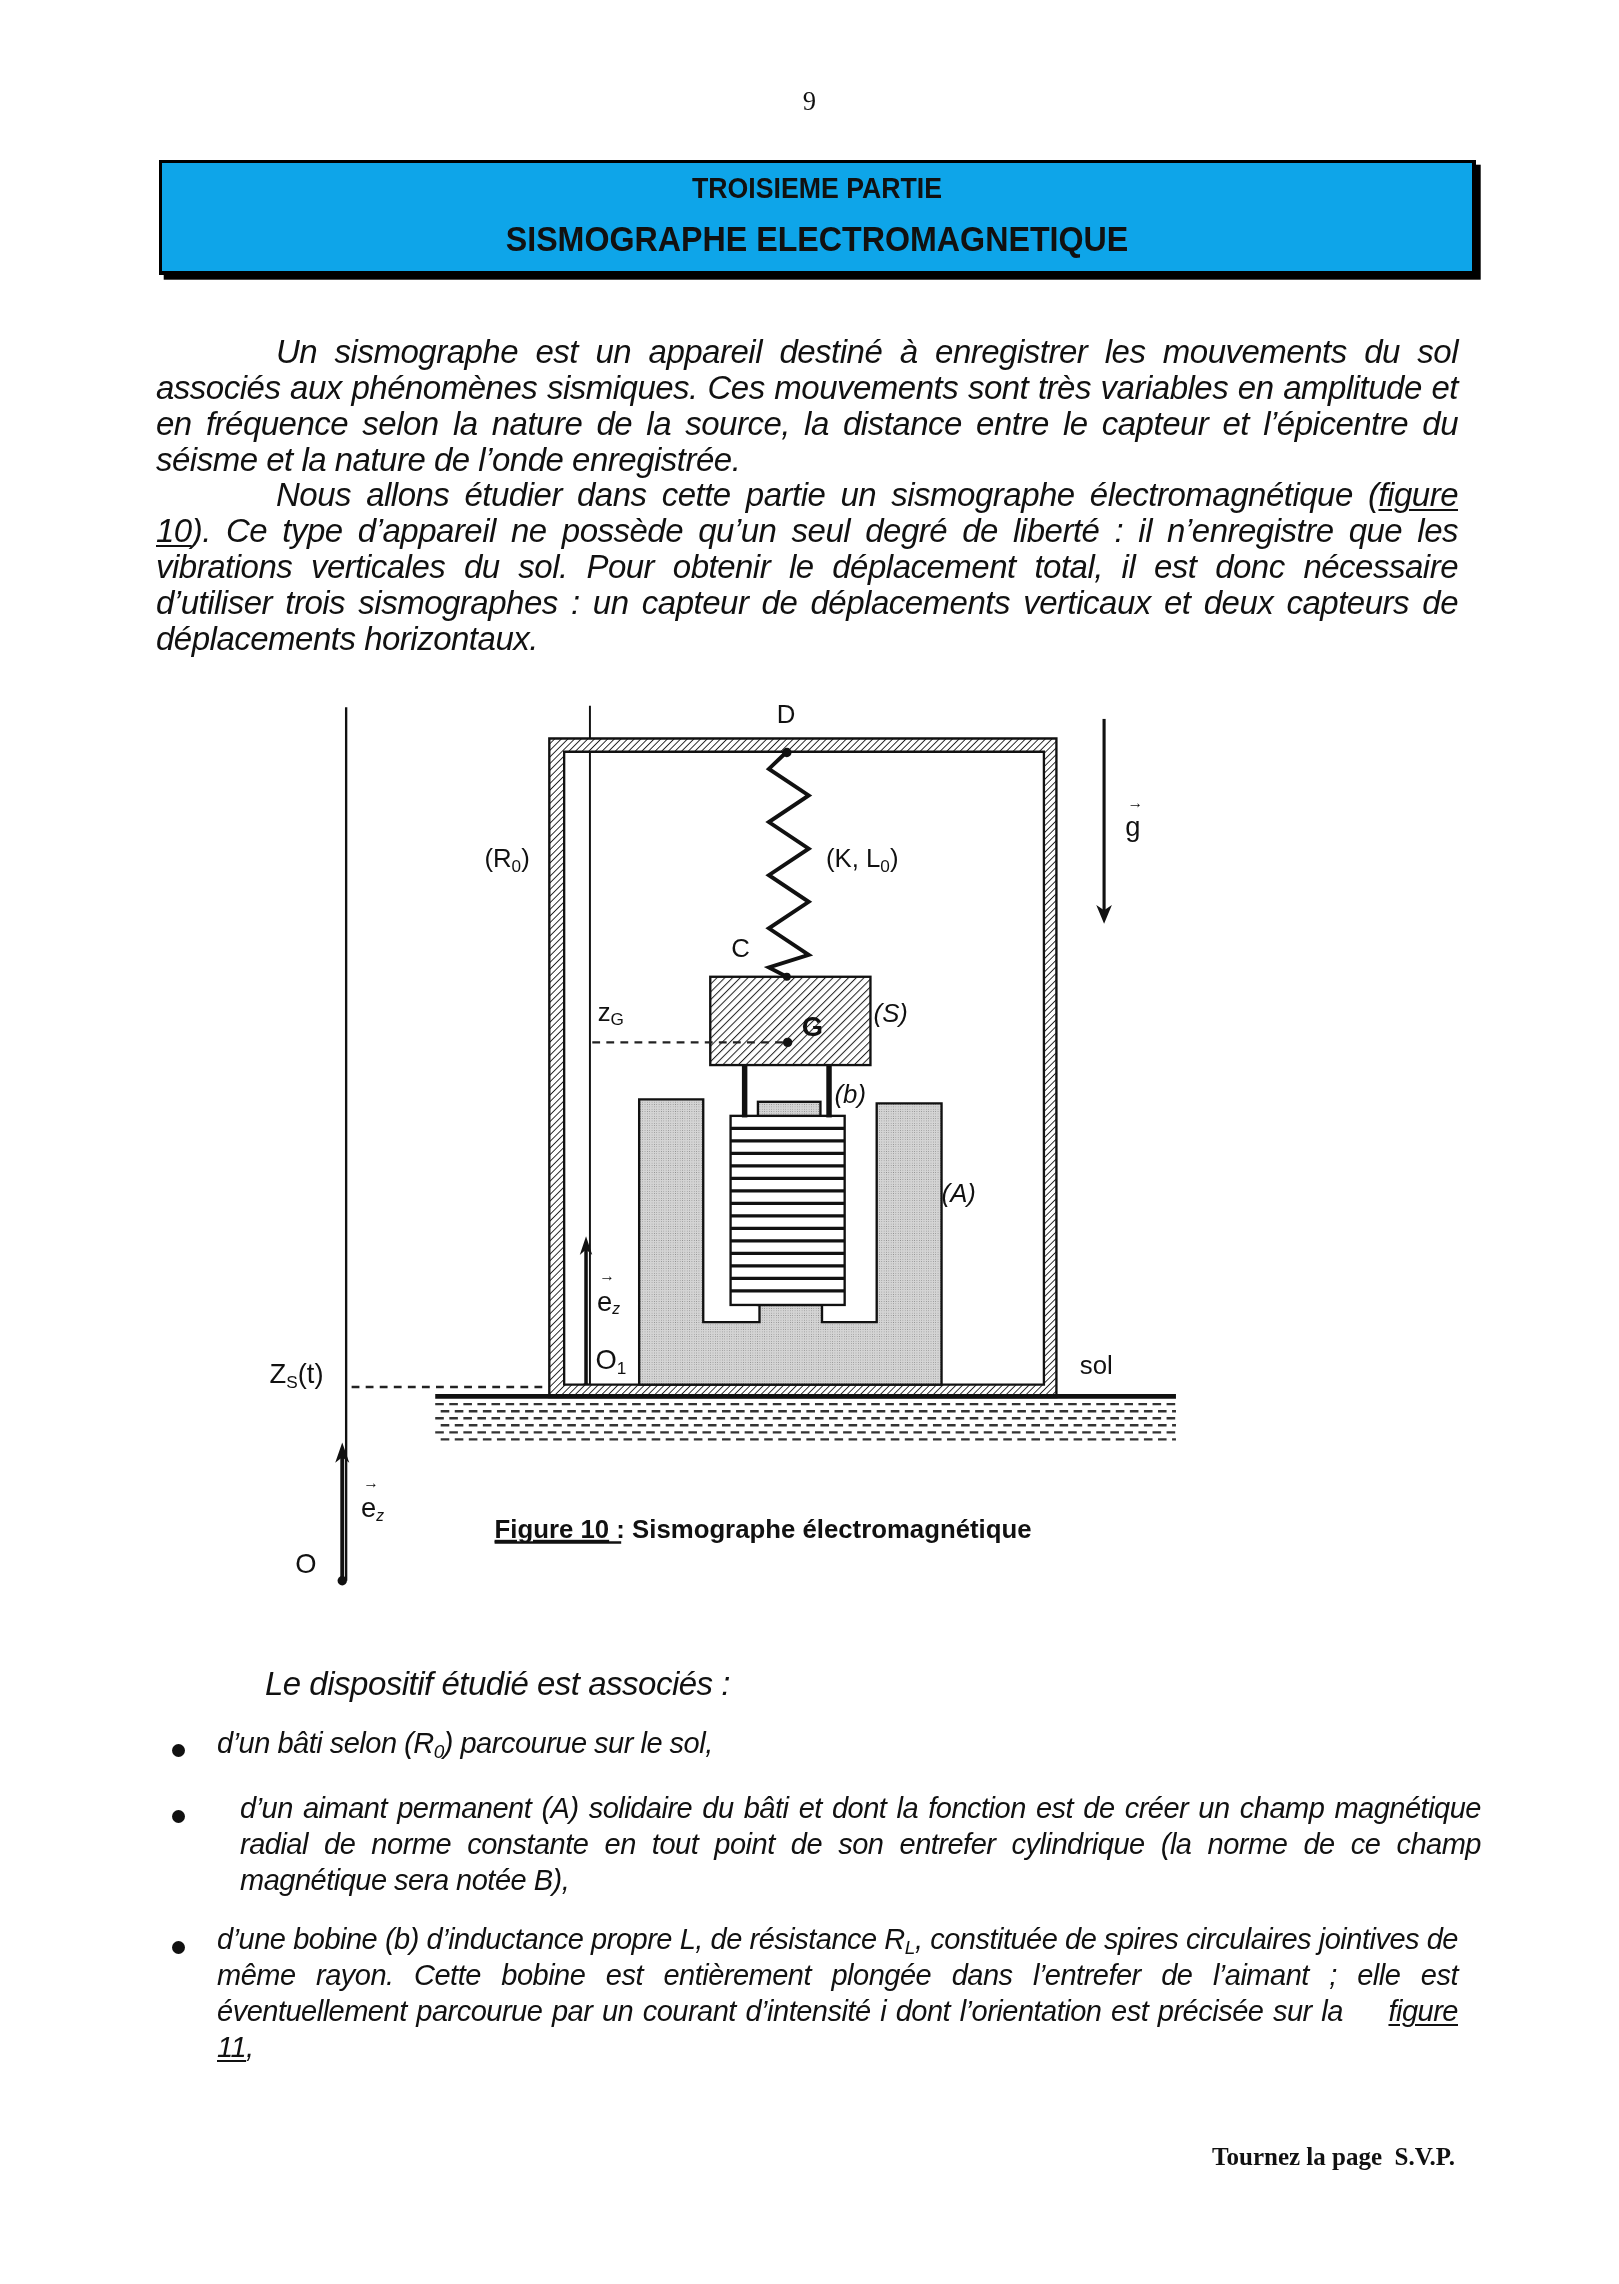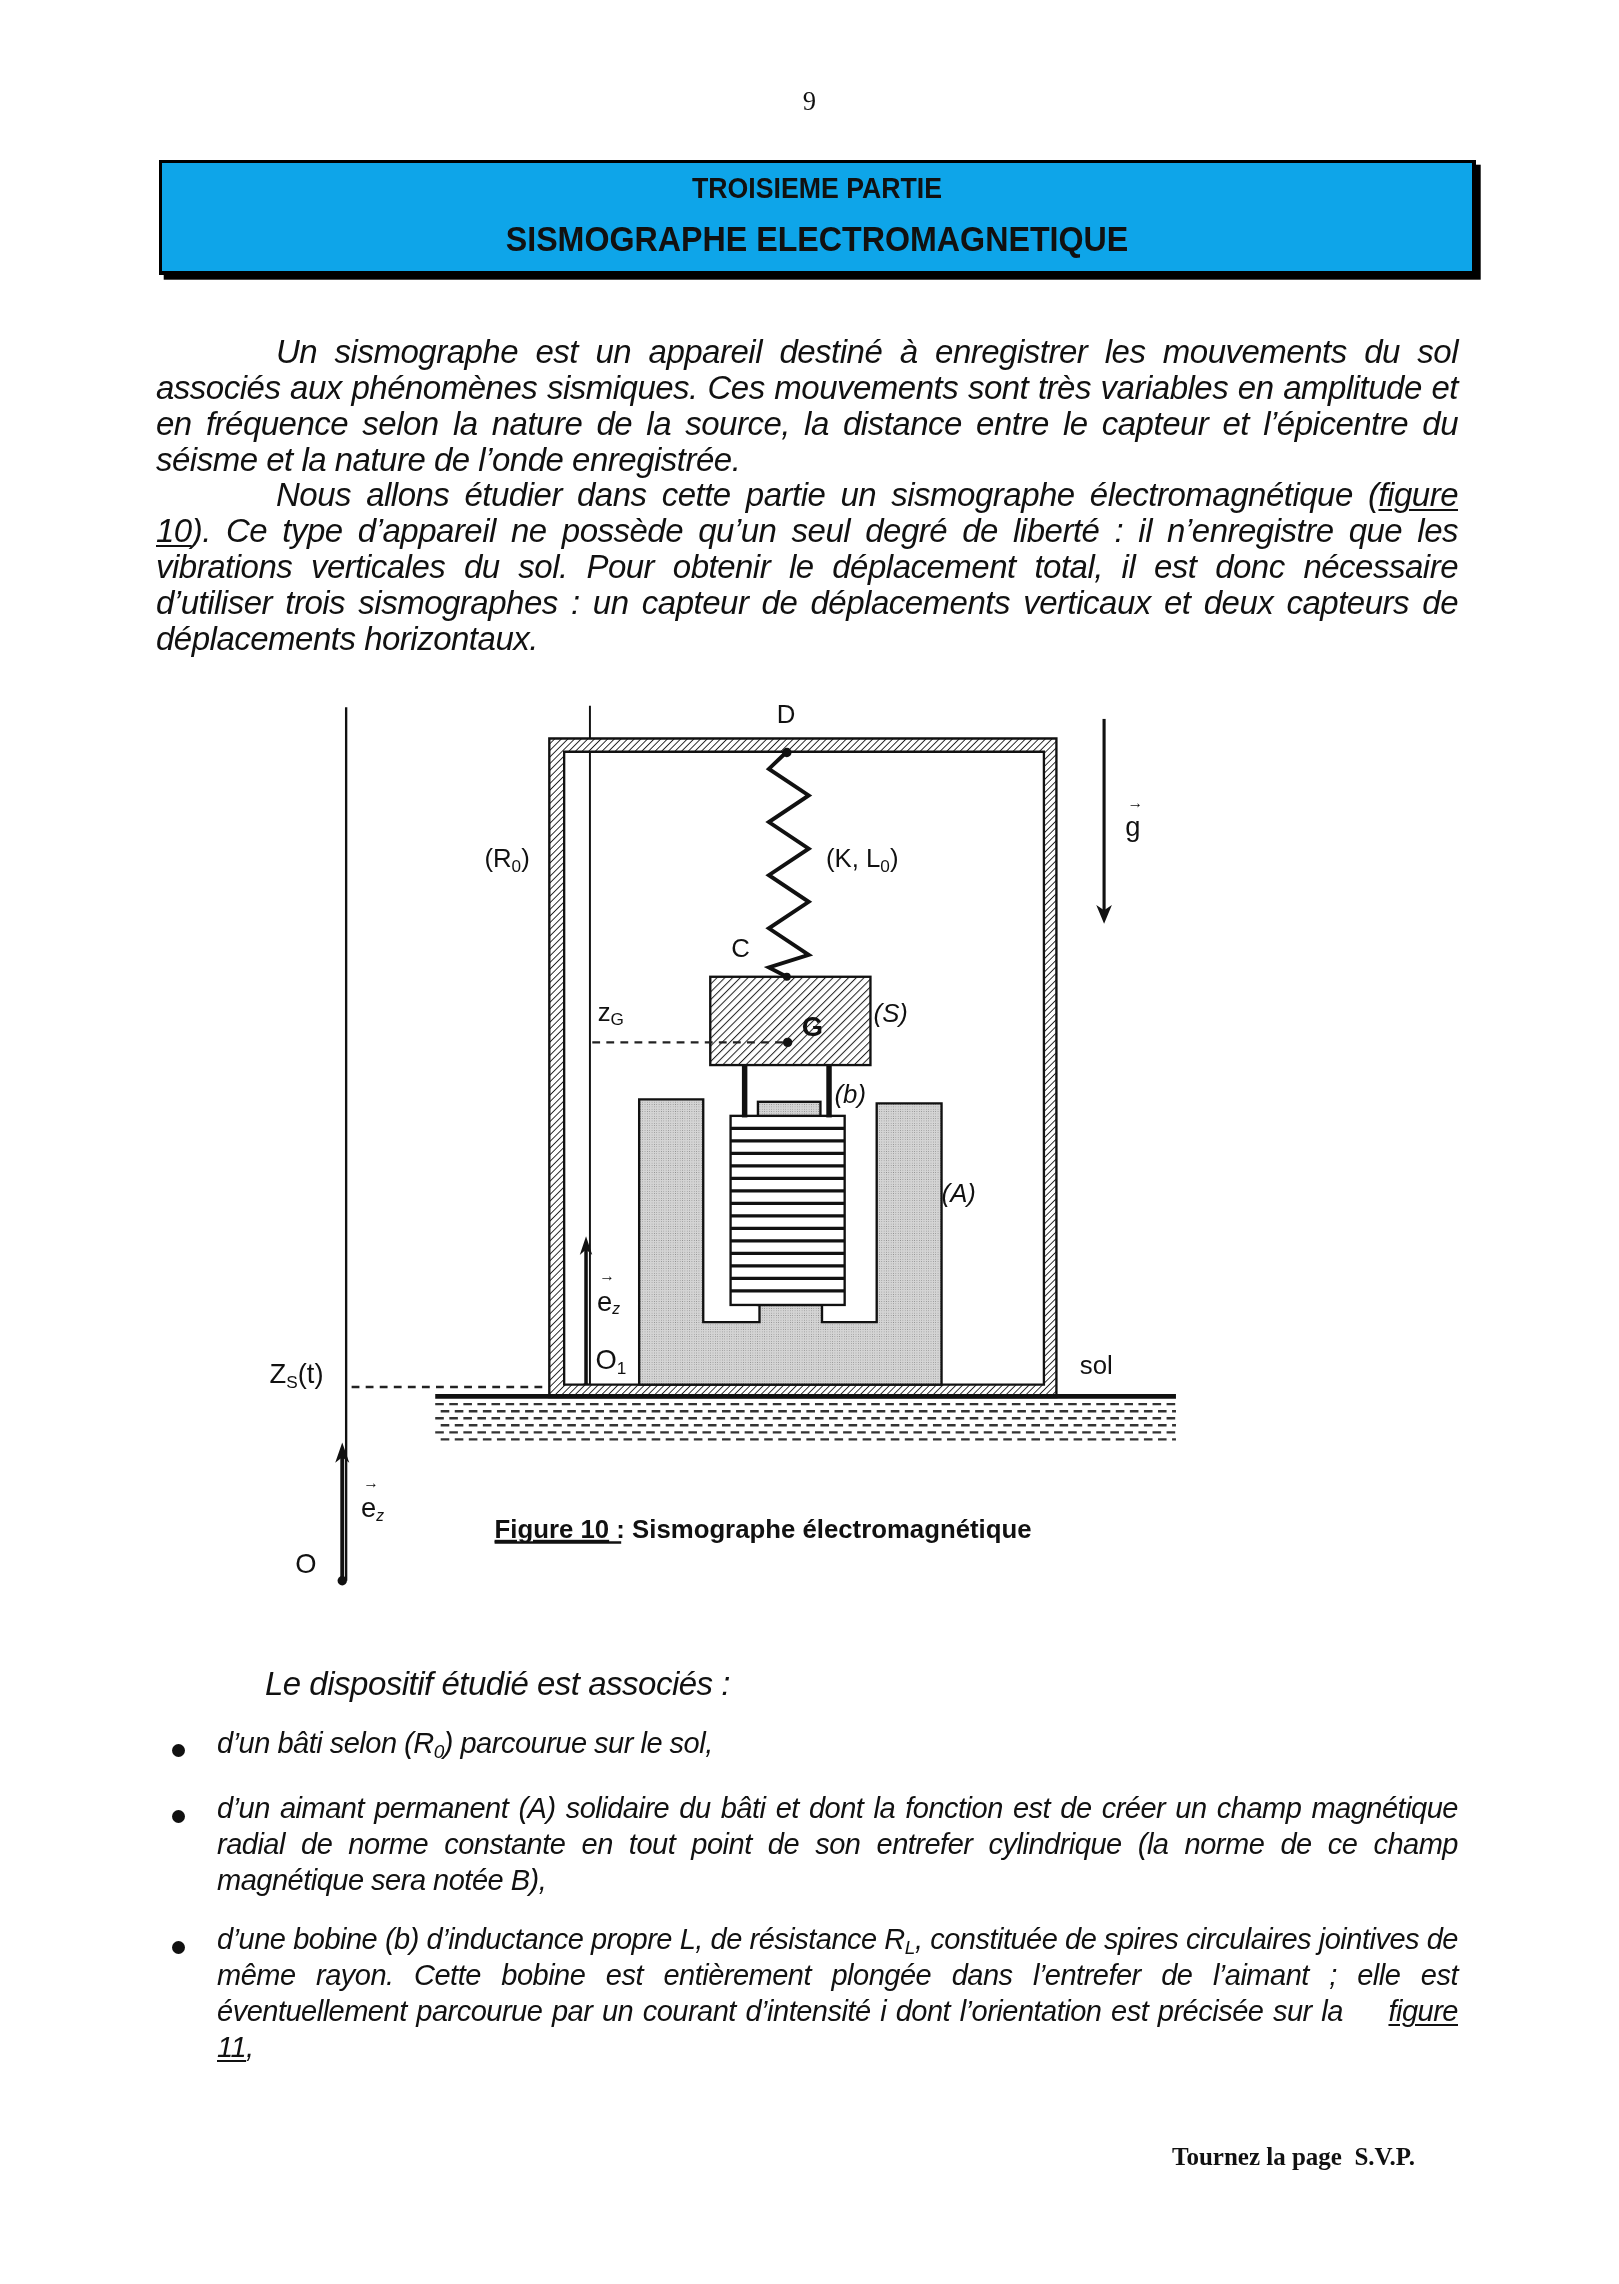--- a/index.html
+++ b/index.html
@@ -37,21 +37,21 @@
   }
   .bullet-text {
     left: 217px; width: 1241px;
     font-family: "Liberation Sans", sans-serif; font-style: italic; font-size: 29px;
     line-height: 36px; text-align: justify; text-align-last: left;
     letter-spacing: -0.5px;
   }
   .bullet-text sub { font-size: 19px; vertical-align: -4.7px; line-height: 0; }
   .bullet-text u { text-decoration-thickness: 2.3px; text-underline-offset: 3.1px; margin-left: 36px; }
   .footer {
-    left: 1172px; width: 283px; top: 2143px; text-align: left;
+    left: 1172px; width: 283px; top: 2143px; text-align: right;
     font-family: "Liberation Serif", serif; font-weight: bold; font-size: 25px;
     white-space: pre;
   }
   svg text { font-family: "Liberation Sans", sans-serif; }
   .figure { left: 0; top: 0; }
 </style>
 </head>
 <body>
 
 <div class="abs page-number">9</div>
@@ -192,19 +192,19 @@
   <text x="633" y="1968" font-size="33" font-weight="bold" fill="#111"><tspan text-decoration="underline">Figure 10</tspan><tspan xml:space="preserve"> : Sismographe électromagnétique</tspan></text>
   <line x1="633" y1="1974" x2="795" y2="1974" stroke="#111" stroke-width="3"></line>
 </svg>
 
 <div class="abs para" style="top:1666px; left:156px;"><span class="indent" style="width:109px;"></span><span>Le dispositif étudié est associés :</span></div>
 
 <div class="abs bullet" style="top:1744px;"></div>
 <div class="abs bullet-text" style="top:1725px;"><span>d’un bâti selon (R</span><sub>0</sub><span>) parcourue sur le sol,</span></div>
 
 <div class="abs bullet" style="top:1810px;"></div>
-<div class="abs bullet-text" style="top:1790px;">d’un aimant permanent (A) solidaire du bâti et dont la fonction est de créer un champ magnétique radial de norme constante en tout point de son entrefer cylindrique (la norme de ce champ magnétique sera notée B),</div>
+<div class="abs bullet-text" style="top:1790px;margin-left:23px;">d’un aimant permanent (A) solidaire du bâti et dont la fonction est de créer un champ magnétique radial de norme constante en tout point de son entrefer cylindrique (la norme de ce champ magnétique sera notée B),</div>
 
 <div class="abs bullet" style="top:1941px;"></div>
 <div class="abs bullet-text" style="top:1921px;"><span>d’une bobine (b) d’inductance propre L, de résistance R</span><sub>L</sub><span>, constituée de spires circulaires jointives de même rayon. Cette bobine est entièrement plongée dans l’entrefer de l’aimant ; elle est éventuellement parcourue par un courant d’intensité i dont l’orientation est précisée sur la </span><u>figure 11</u><span>,</span></div>
 
 <div class="abs footer">Tournez la page  S.V.P.</div>
 
 
 </body></html>

